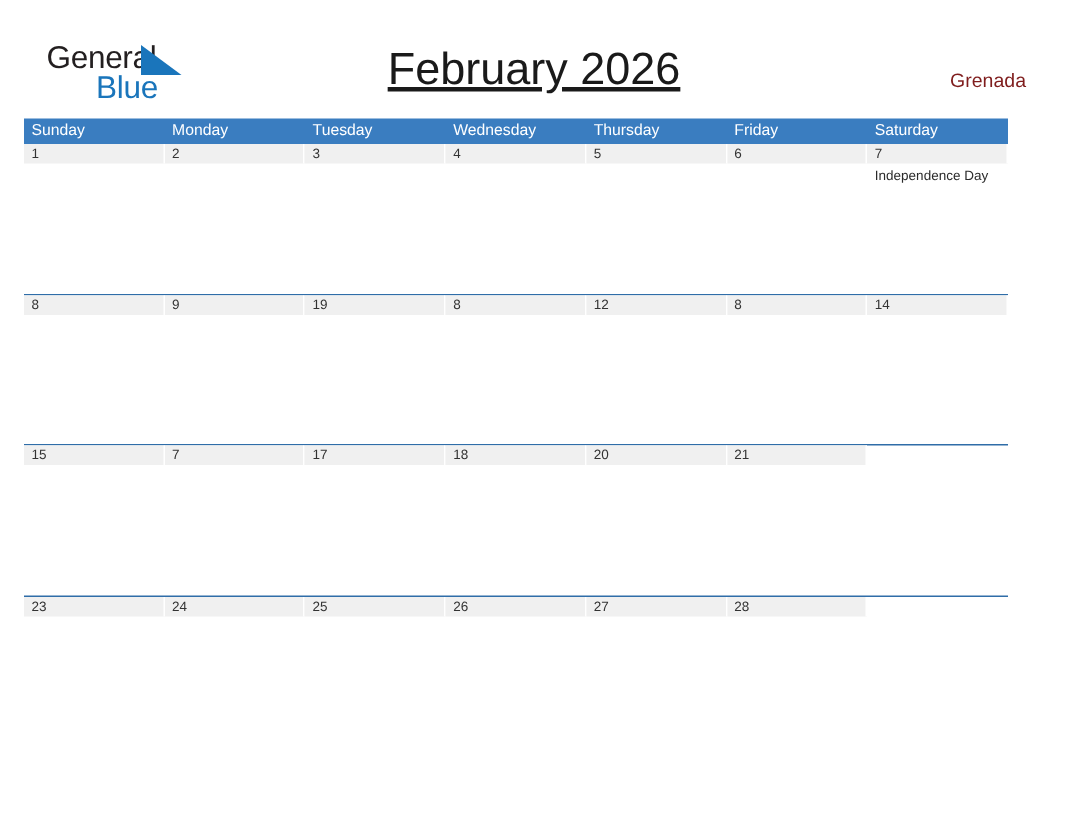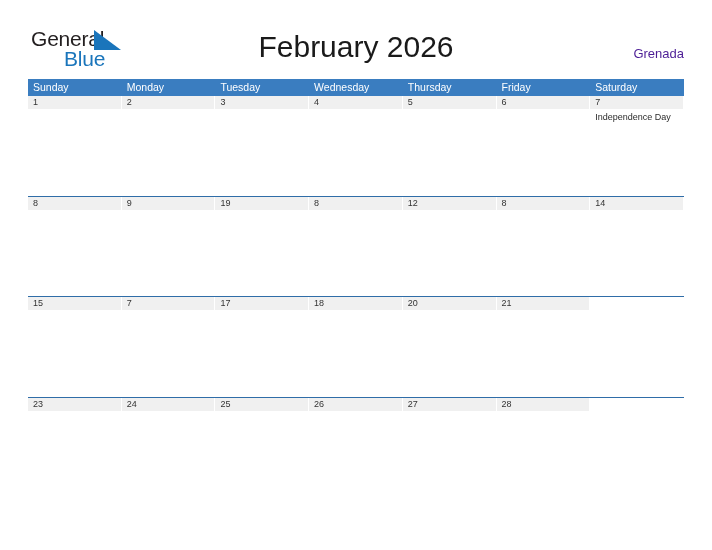--- a/index.html
+++ b/index.html
@@ -71,35 +71,36 @@
     position: absolute;
     left: 0;
     top: 30px;
     width: 712px;
     text-align: center;
     font-size: 30px;
     font-weight: 400;
     color: #1a1a1a;
     font-family: "Liberation Sans", sans-serif;
     letter-spacing: 0px;
+    text-decoration: underline;
   }
 
   .region-label {
     position: absolute;
     right: 28px;
     top: 46px;
     font-size: 13px;
-    color: #4c1d95;
+    color: #7f1d1d;
     font-family: "Liberation Sans", sans-serif;
   }
 
   
   .calendar {
     position: absolute;
-    left: 28px;
+    left: 16px;
     top: 79px;
     width: 656px;
   }
 
   .weekday-row {
     display: flex;
     width: 656px;
     height: 17px;
     background: #3a7dc0;
   }

